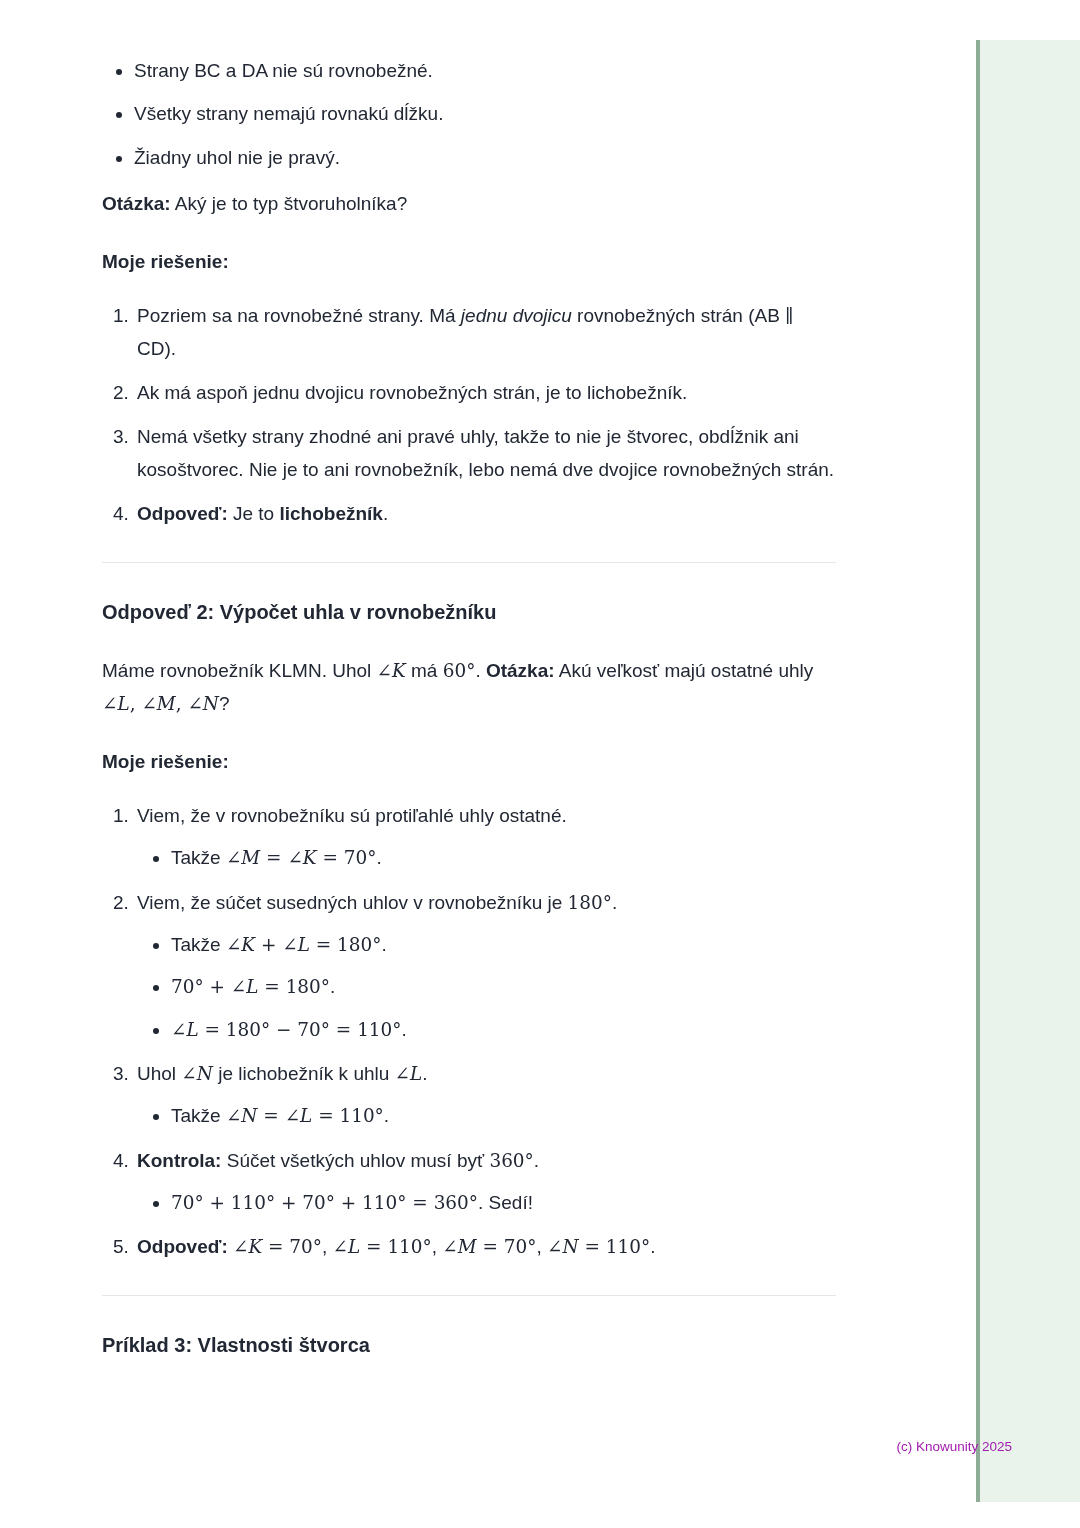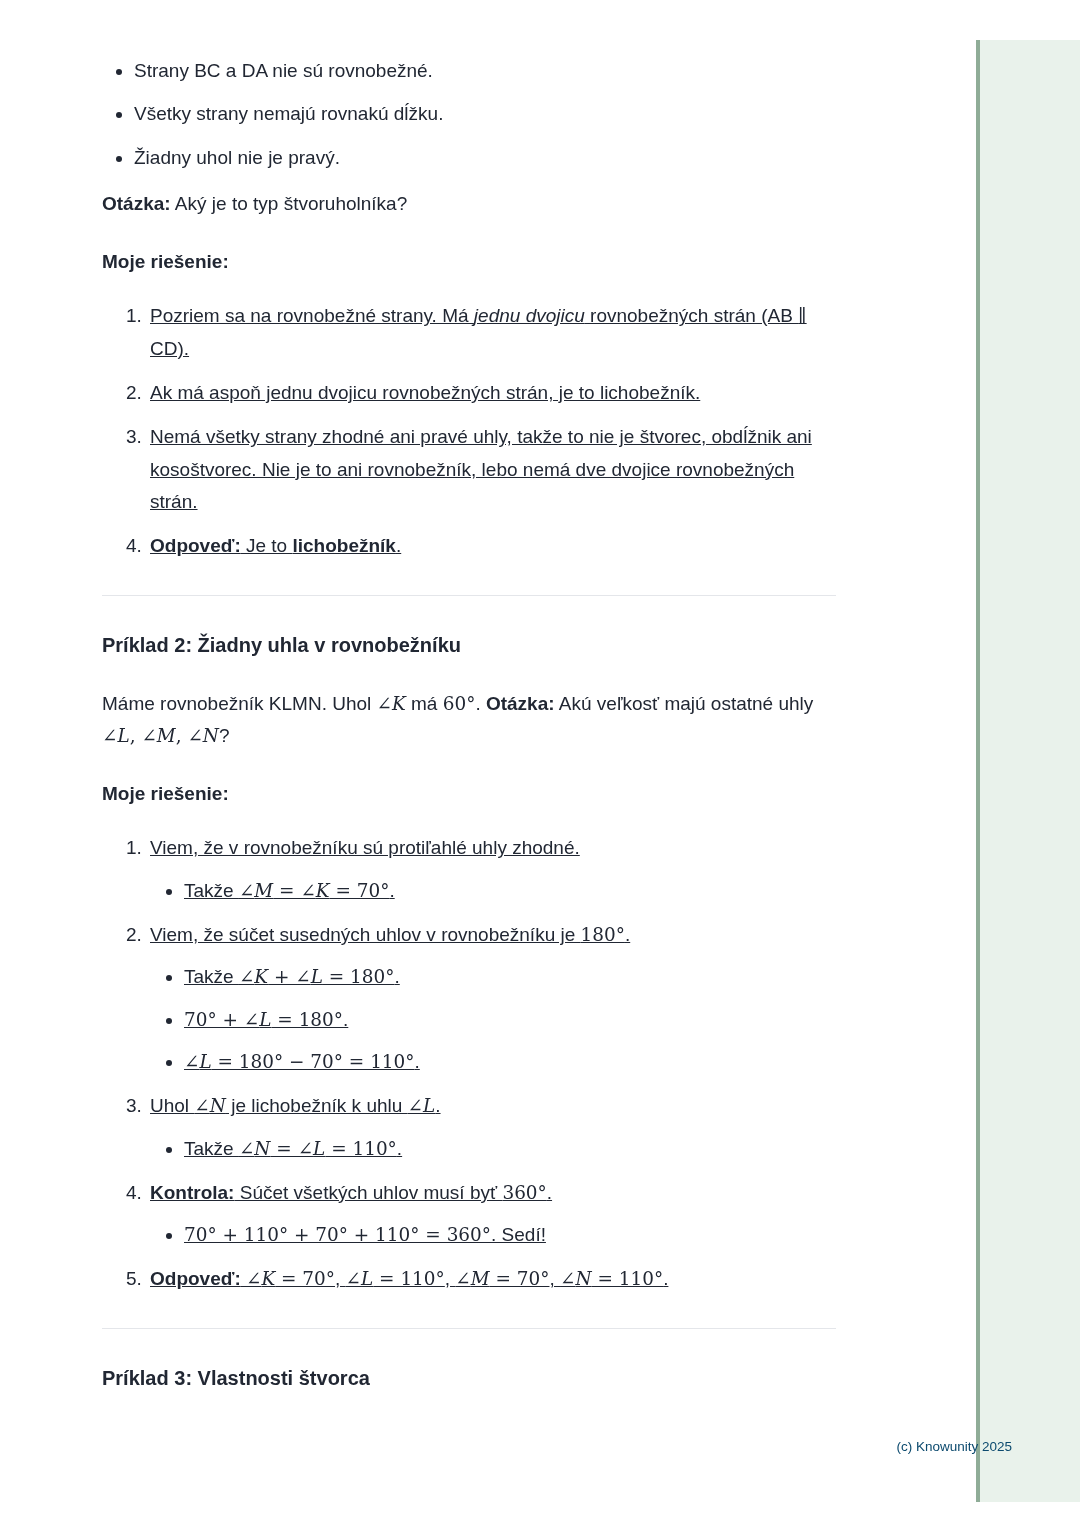--- a/index.html
+++ b/index.html
@@ -26,35 +26,35 @@
     top: 44px;
     width: 734px;
     font-size: 19px;
     line-height: 1.7;
   }
   ul.top-list { list-style-type: disc; padding-left: 32px; }
   ul.top-list > li { margin: 11px 0; }
   .para { margin: 14px 0 24px; }
   .sol-heading { font-weight: 700; margin: 26px 0 22px; }
   ol.num-list { list-style-type: decimal; padding-left: 32px; margin: 0 0 26px; }
-  ol.num-list > li { margin: 12px 13px; padding-left: 3px; text-decoration: underline; }
+  ol.num-list > li { margin: 12px 0; padding-left: 3px; }
   ul.sub-list { list-style-type: disc; padding-left: 34px; margin: 9px 0 4px; }
   ul.sub-list > li { margin: 10px 0; }
   strong, .bold { font-weight: 700; }
   em { font-style: italic; }
   .math { font-family: "DejaVu Serif", "Liberation Serif", serif; font-size: 0.97em; }
   .math i { font-style: italic; }
   .divider { border: none; border-top: 1px solid #e4e6ea; margin: 32px 0; }
   .section-title { font-size: 20px; font-weight: 700; margin: 32px 0 26px; }
   .footer {
     position: absolute;
     top: 1439px;
     right: 68px;
     font-size: 13.5px;
-    color: #0c4a6e;
+    color: #a21caf;
   }
 </style>
 </head>
 <body>
 
 <div class="side-stripe"></div>
 
 <div class="content">
 
   <ul class="top-list">
@@ -69,29 +69,29 @@
 
   <ol class="num-list">
     <li><span>Pozriem sa na rovnobežné strany. Má </span><em>jednu dvojicu</em><span> rovnobežných strán (AB </span><span class="math">∥</span><span> CD).</span></li>
     <li><span>Ak má aspoň jednu dvojicu rovnobežných strán, je to lichobežník.</span></li>
     <li><span>Nemá všetky strany zhodné ani pravé uhly, takže to nie je štvorec, obdĺžnik ani kosoštvorec. Nie je to ani rovnobežník, lebo nemá dve dvojice rovnobežných strán.</span></li>
     <li><strong>Odpoveď:</strong><span> Je to </span><strong>lichobežník</strong><span>.</span></li>
   </ol>
 
   <hr class="divider">
 
-  <h2 class="section-title">Príklad 2: Žiadny uhla v rovnobežníku</h2>
+  <h2 class="section-title">Odpoveď 2: Výpočet uhla v rovnobežníku</h2>
 
   <p class="para"><span>Máme rovnobežník KLMN. Uhol </span><span class="math">∠<i>K</i></span><span> má </span><span class="math">60°</span><span>. </span><strong>Otázka:</strong><span> Akú veľkosť majú ostatné uhly </span><span class="math">∠<i>L</i>, ∠<i>M</i>, ∠<i>N</i></span><span>?</span></p>
 
   <p class="sol-heading">Moje riešenie:</p>
 
   <ol class="num-list">
 
-    <li><span>Viem, že v rovnobežníku sú protiľahlé uhly zhodné.</span>
+    <li><span>Viem, že v rovnobežníku sú protiľahlé uhly ostatné.</span>
       <ul class="sub-list">
         <li><span>Takže </span><span class="math">∠<i>M</i> = ∠<i>K</i> = 70°</span><span>.</span></li>
       </ul>
     </li>
 
     <li><span>Viem, že súčet susedných uhlov v rovnobežníku je </span><span class="math">180°</span><span>.</span>
       <ul class="sub-list">
         <li><span>Takže </span><span class="math">∠<i>K</i> + ∠<i>L</i> = 180°</span><span>.</span></li>
         <li><span class="math">70° + ∠<i>L</i> = 180°</span><span>.</span></li>
         <li><span class="math">∠<i>L</i> = 180° − 70° = 110°</span><span>.</span></li>

